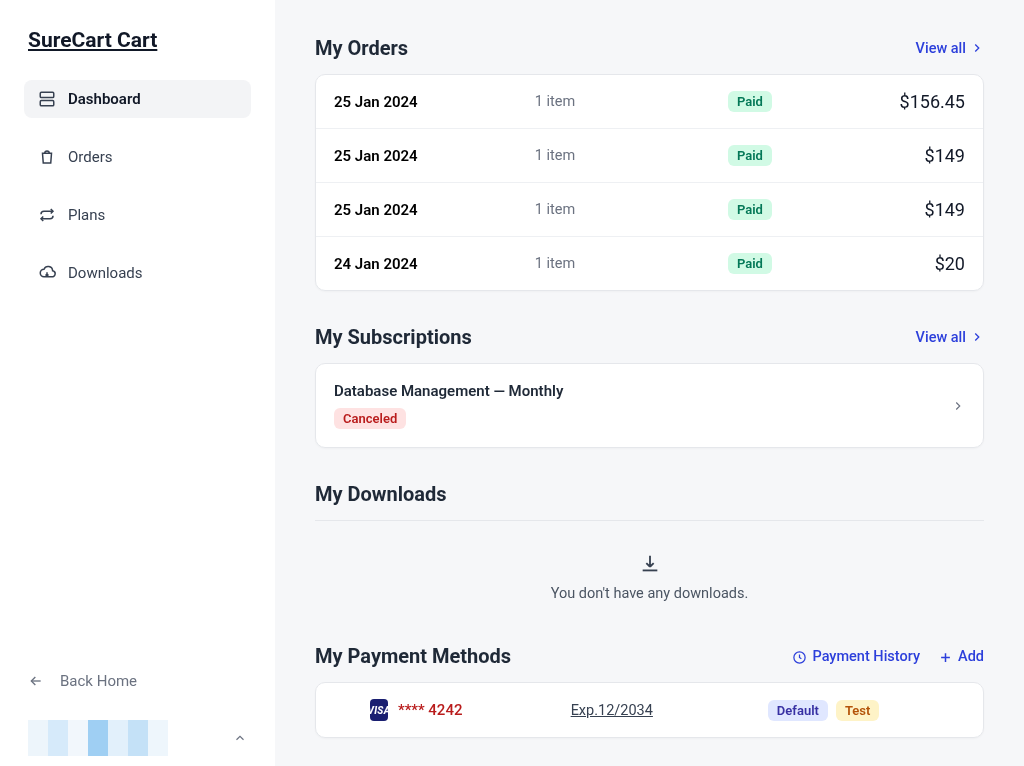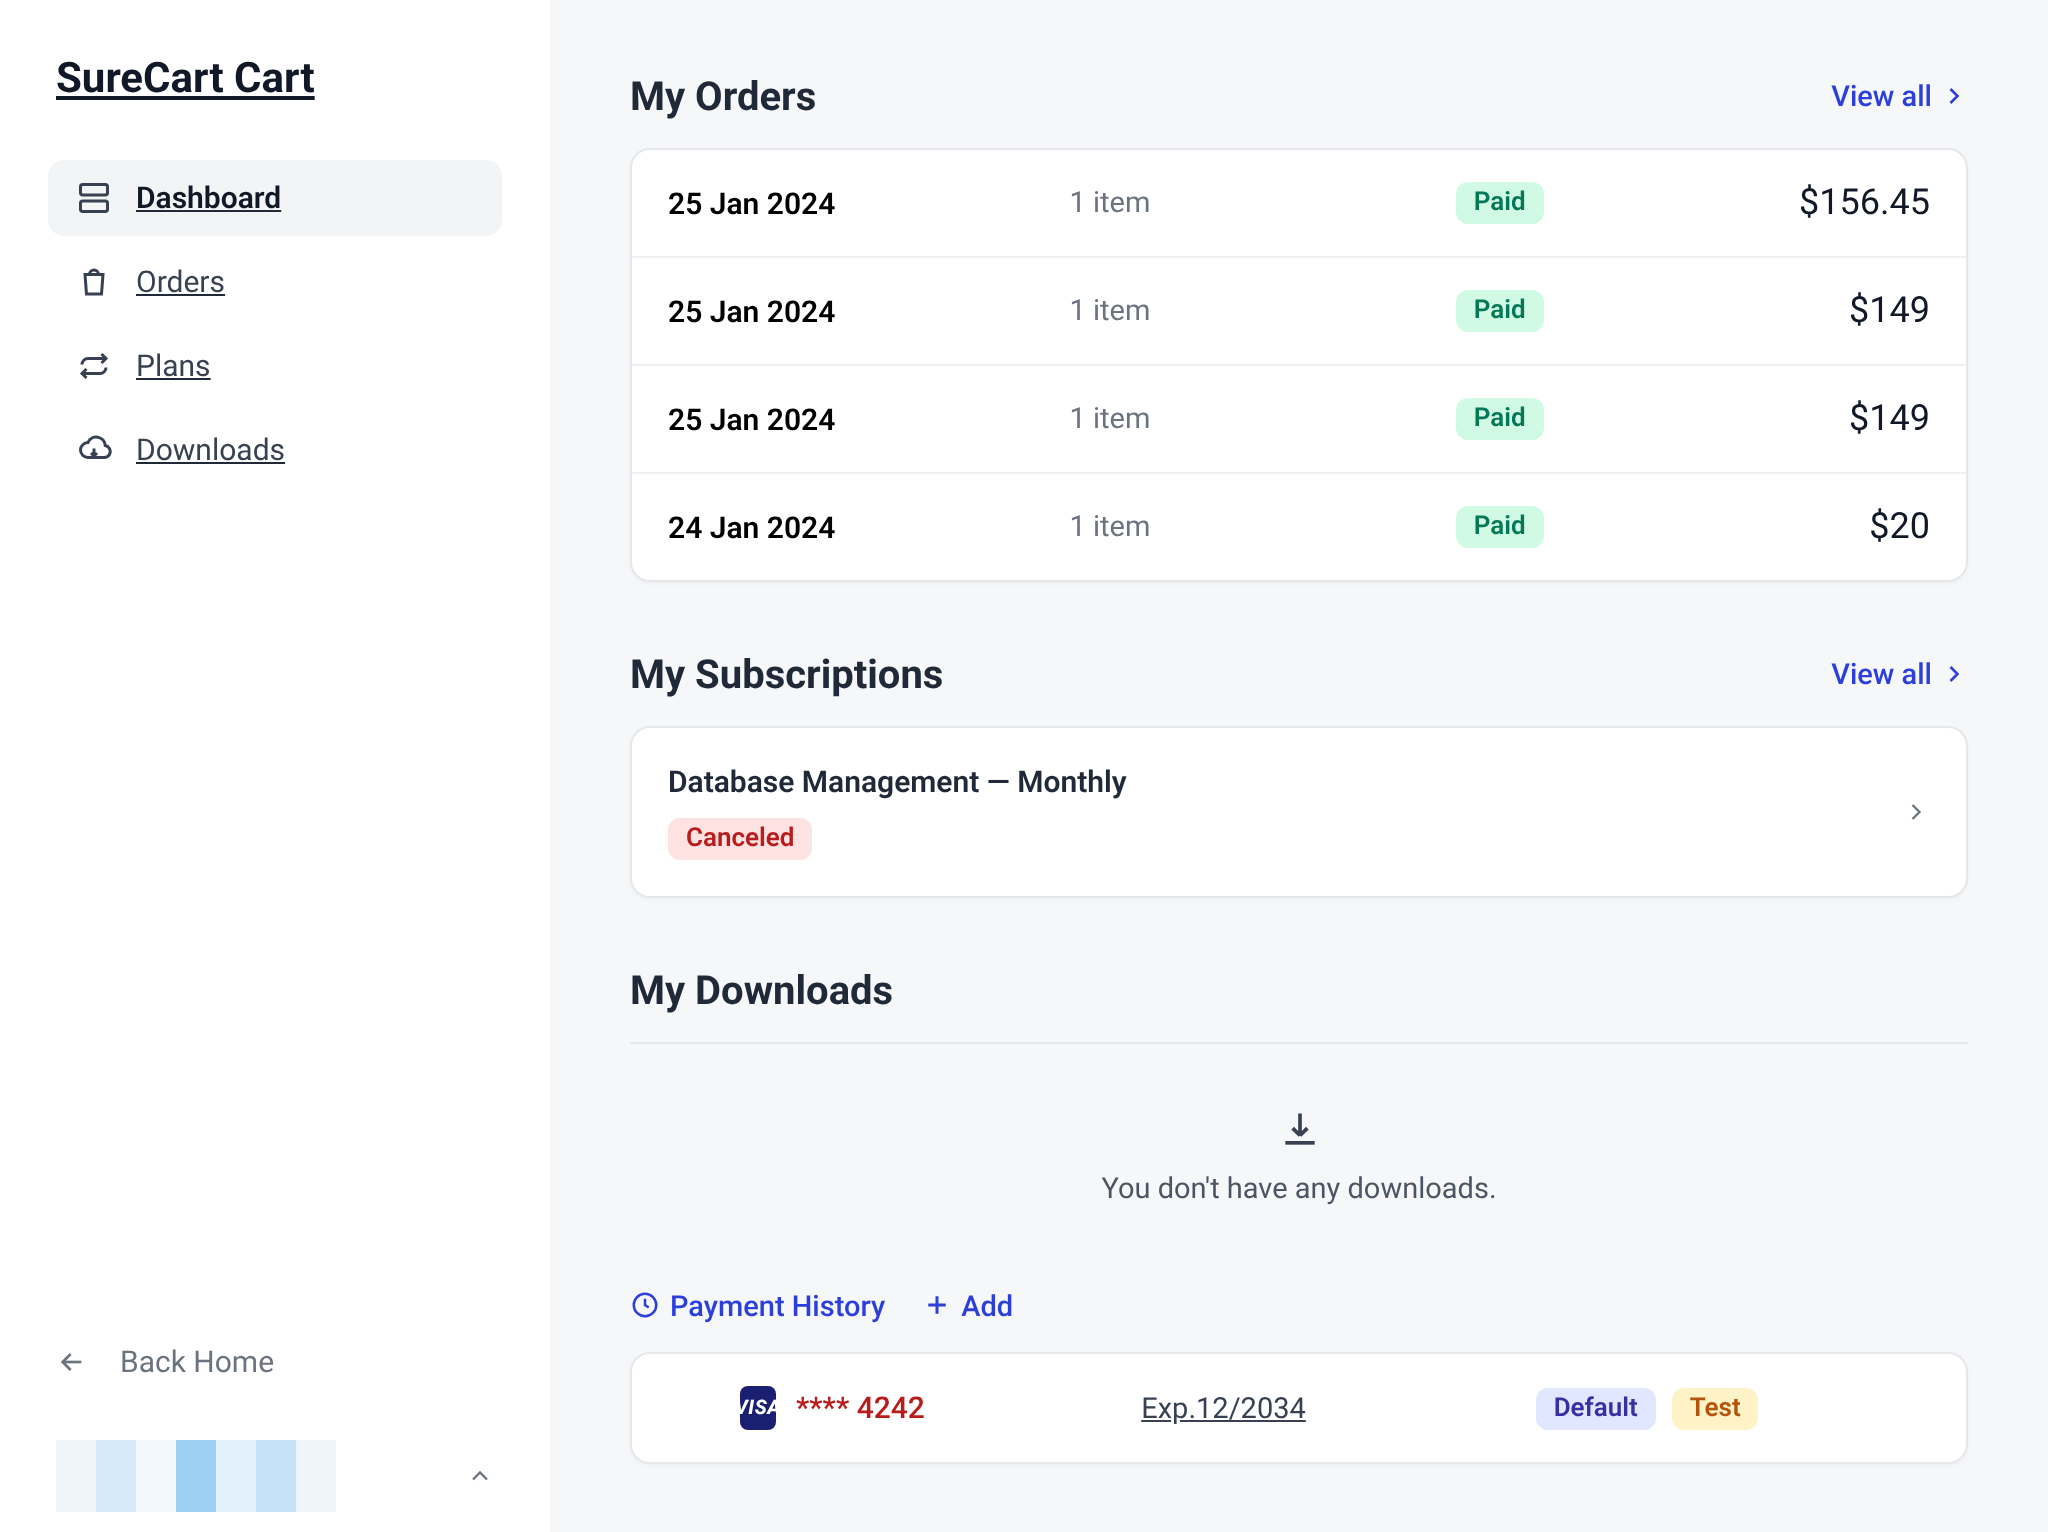--- a/index.html
+++ b/index.html
@@ -1,21 +1,21 @@
 <!DOCTYPE html>
 <html><head>
   <meta charset="utf-8">
   <style>
     * { box-sizing: border-box; margin: 0; padding: 0; }
     body { font-family: -apple-system, BlinkMacSystemFont, "Segoe UI", Roboto, sans-serif; background: #f6f7f9; color: #1f2937; width: 1024px; height: 766px; overflow: hidden; display: flex; }
     
     
     .sidebar { width: 275px; background: #fff; height: 100%; display: flex; flex-direction: column; padding: 28px 24px 4px; }
     .logo { font-size: 21px; font-weight: 700; text-decoration: underline; color: #111827; margin-bottom: 28px; padding-left: 4px; }
-    .nav { list-style: none; display: flex; flex-direction: column; gap: 4px; text-decoration: underline; }
+    .nav { list-style: none; display: flex; flex-direction: column; gap: 20px; }
     .nav-item { display: flex; align-items: center; gap: 12px; padding: 10px 14px; border-radius: 8px; font-size: 15px; color: #374151; cursor: pointer; }
     .nav-item.active { background: #f3f4f6; font-weight: 600; color: #111827; }
     .nav-item .icon { width: 18px; height: 18px; flex-shrink: 0; color: #374151; }
     .spacer { flex: 1; }
     .back-home { display: flex; align-items: center; gap: 16px; padding: 10px 4px; color: #6b7280; font-size: 15px; cursor: pointer; margin-bottom: 14px; }
     .back-home .icon { width: 16px; height: 16px; }
     .profile-row { display: flex; align-items: center; justify-content: space-between; padding: 6px 4px; }
     .avatar-blur { width: 140px; height: 36px; display: flex; gap: 0; }
     .avatar-blur span { flex: 1; }
     .avatar-blur span:nth-child(1){background:#edf5fb}
@@ -50,21 +50,21 @@
 
     .sub-row { display: flex; align-items: center; justify-content: space-between; padding: 18px; }
     .sub-title { font-size: 15px; font-weight: 600; margin-bottom: 8px; }
     .sub-row .chev { color: #6b7280; }
 
     .downloads-empty { text-align: center; padding: 18px 0 8px; color: #4b5563; }
     .downloads-empty .icon { width: 22px; height: 22px; margin: 0 auto 10px; display: block; color: #374151; }
     .downloads-empty p { font-size: 14.5px; }
 
     .pm-actions { display: flex; align-items: center; gap: 18px; }
-    .link-blue { color: #2c3fdb; font-size: 14.5px; font-weight: 500; display: inline-flex; align-items: flex-start; gap: 5px; cursor: pointer; }
+    .link-blue { color: #2c3fdb; font-size: 14.5px; font-weight: 500; display: inline-flex; align-items: flex-end; gap: 5px; cursor: pointer; }
 
     .pm-row { display: grid; grid-template-columns: 1.2fr 1fr 1fr; align-items: center; padding: 16px 18px; }
     .pm-left { display: flex; align-items: center; gap: 10px; }
     .visa { width: 18px; height: 22px; background: #1a1f71; color: #fff; font-size: 10px; font-weight: 800; border-radius: 4px; display: flex; align-items: center; justify-content: center; font-style: italic; letter-spacing: 0.3px; margin-left: 36px; }
     .pm-num { font-size: 15px; font-weight: 500; color: #b91c1c; }
     .pm-exp { font-size: 14.5px; color: #374151; text-decoration: underline; }
     .pm-badges { display: flex; gap: 8px; }
 
     svg { display: block; }
     .sm-icon { width: 15px; height: 15px; }
@@ -223,20 +223,21 @@
       <svg class="icon" viewBox="0 0 24 24" fill="none" stroke="currentColor" stroke-width="2">
           <path d="M12 3v12m0 0l-4-4m4 4l4-4"></path>
           <path d="M4 19h16"></path>
         </svg>
       <p>You don't have any downloads.</p>
     </div>
   </section>
 
   <section class="section">
     <div class="section-head">
+      <h2>My Payment Methods</h2>
       <div class="pm-actions">
         <a class="link-blue">
           <svg class="sm-icon" viewBox="0 0 24 24" fill="none" stroke="currentColor" stroke-width="2">
               <circle cx="12" cy="12" r="9"></circle>
               <path d="M12 7v5l3 2"></path>
             </svg>
           <span>Payment History</span>
         </a>
         <a class="link-blue">
           <svg class="sm-icon" viewBox="0 0 24 24" fill="none" stroke="currentColor" stroke-width="2.4">

